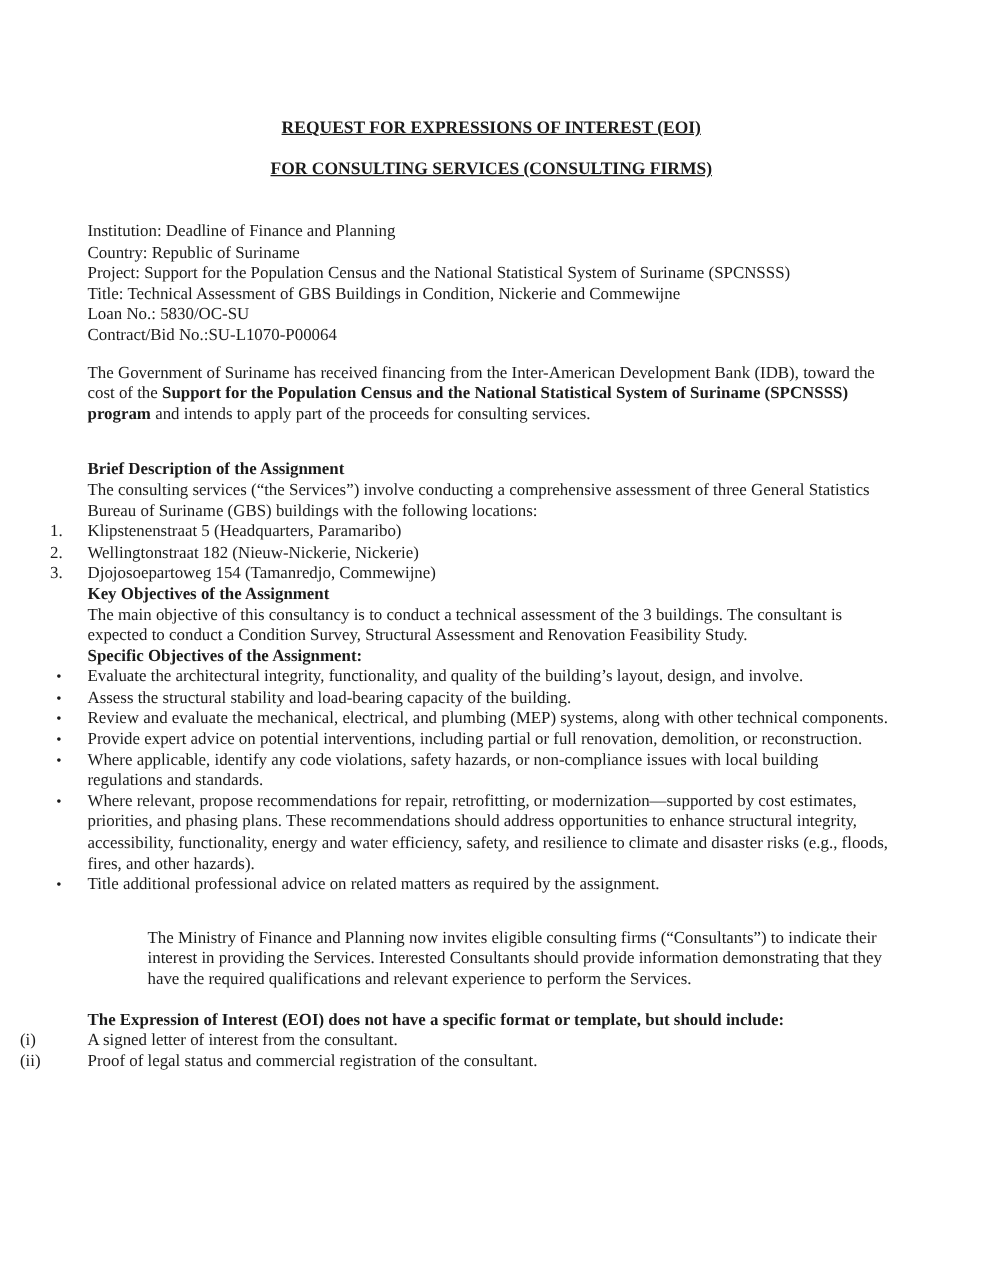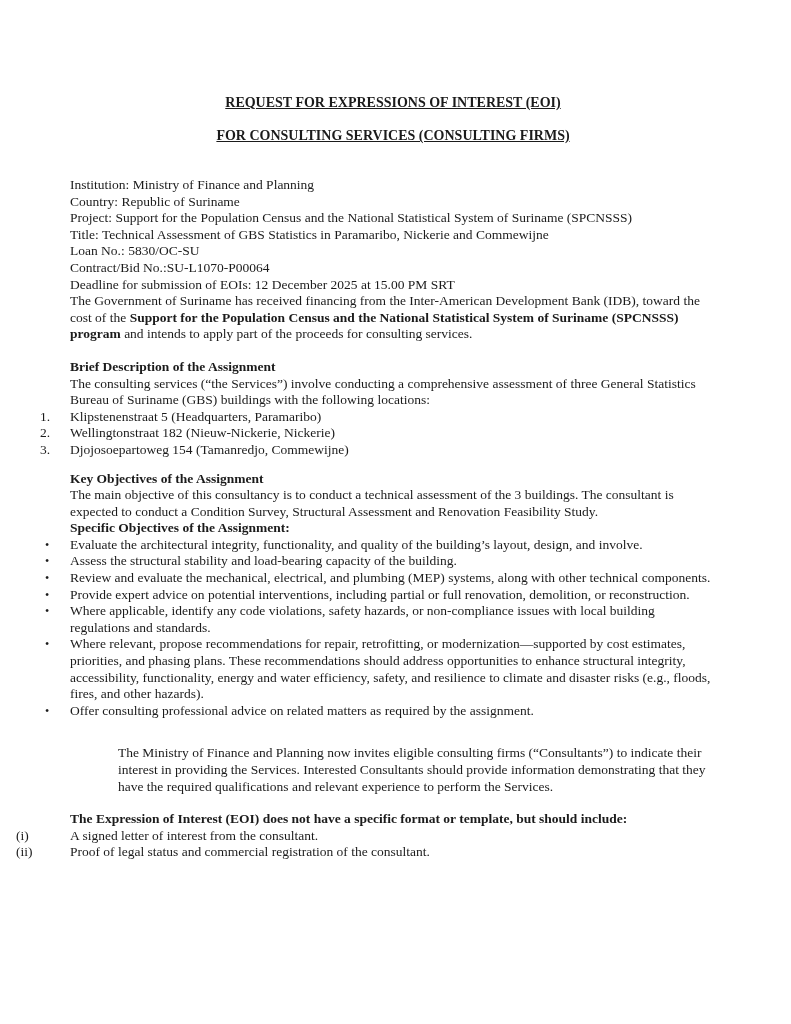--- a/index.html
+++ b/index.html
@@ -24,25 +24,25 @@
   .title {
     text-align: center;
     font-weight: bold;
     text-decoration: underline;
     font-size: 14px;
     line-height: 17px;
   }
   .title2 { margin-top: 16px; }
   .details { margin-top: 33px; }
   .detail-line .lbl { font-weight: normal; }
-  .p-gov { }
+  .p-gov { margin-top: 13px; }
   .b { font-weight: bold; }
-  .section-brief { margin-top: 16px; }
+  .section-brief { margin-top: 28px; }
   .heading { font-weight: bold; }
-  .section-key { margin-top: 12px; }
+  .section-key { margin-top: 0; }
   .section-specific { }
   .p-ministry { margin-top: 26px; margin-left: 48px; }
   .section-eoi { margin-top: 16px; }
 
   .list-row { display: flex; align-items: flex-start; }
   .num-marker {
     flex: 0 0 30px;
     margin-left: -30px;
   }
   .bullet-marker {
@@ -58,27 +58,26 @@
 </style>
 </head>
 <body>
 
 <div class="doc">
 
   <div class="title title1">REQUEST FOR EXPRESSIONS OF INTEREST (EOI)</div>
   <div class="title title2">FOR CONSULTING SERVICES (CONSULTING FIRMS)</div>
 
   <div class="details">
-    <div class="detail-line"><span class="lbl">Institution:</span><span> Ministry of Finance and Planning</span></div>
+    <div class="detail-line"><span class="lbl">Institution:</span><span> Deadline of Finance and Planning</span></div>
     <div class="detail-line"><span class="lbl">Country:</span><span> Republic of Suriname</span></div>
     <div class="detail-line"><span class="lbl">Project:</span><span> Support for the Population Census and the National Statistical System of Suriname (SPCNSSS)</span></div>
-    <div class="detail-line"><span class="lbl">Title:</span><span> Technical Assessment of GBS Statistics in Paramaribo, Nickerie and Commewijne</span></div>
+    <div class="detail-line"><span class="lbl">Title:</span><span> Technical Assessment of GBS Buildings in Condition, Nickerie and Commewijne</span></div>
     <div class="detail-line"><span class="lbl">Loan No.:</span><span> 5830/OC-SU</span></div>
     <div class="detail-line"><span class="lbl">Contract/Bid No.:</span><span>SU-L1070-P00064</span></div>
-    <div class="detail-line"><span class="lbl">Deadline for submission of EOIs:</span><span> 12 December 2025 at 15.00 PM SRT</span></div>
   </div>
 
   <div class="p-gov"><span>The Government of Suriname has received financing from the Inter-American Development Bank (IDB), toward the cost of the </span><span class="b">Support for the Population Census and the National Statistical System of Suriname (SPCNSSS) program</span><span> and intends to apply part of the proceeds for consulting services.</span></div>
 
   <div class="section-brief">
     <div class="heading">Brief Description of the Assignment</div>
     <div>The consulting services (“the Services”) involve conducting a comprehensive assessment of three General Statistics Bureau of Suriname (GBS) buildings with the following locations:</div>
     <div class="list-row">
       <span class="num-marker">1.</span>
       <span class="list-text">Klipstenenstraat 5 (Headquarters, Paramaribo)</span>
@@ -119,21 +118,21 @@
     <div class="list-row">
       <span class="bullet-marker">•</span>
       <span class="list-text">Where applicable, identify any code violations, safety hazards, or non-compliance issues with local building regulations and standards.</span>
     </div>
     <div class="list-row">
       <span class="bullet-marker">•</span>
       <span class="list-text">Where relevant, propose recommendations for repair, retrofitting, or modernization—supported by cost estimates, priorities, and phasing plans. These recommendations should address opportunities to enhance structural integrity, accessibility, functionality, energy and water efficiency, safety, and resilience to climate and disaster risks (e.g., floods, fires, and other hazards).</span>
     </div>
     <div class="list-row">
       <span class="bullet-marker">•</span>
-      <span class="list-text">Offer consulting professional advice on related matters as required by the assignment.</span>
+      <span class="list-text">Title additional professional advice on related matters as required by the assignment.</span>
     </div>
   </div>
 
   <div class="p-ministry">The Ministry of Finance and Planning now invites eligible consulting firms (“Consultants”) to indicate their interest in providing the Services. Interested Consultants should provide information demonstrating that they have the required qualifications and relevant experience to perform the Services.</div>
 
   <div class="section-eoi">
     <div class="heading">The Expression of Interest (EOI) does not have a specific format or template, but should include:</div>
     <div class="list-row">
       <span class="roman-marker">(i)</span>
       <span class="list-text">A signed letter of interest from the consultant.</span>

